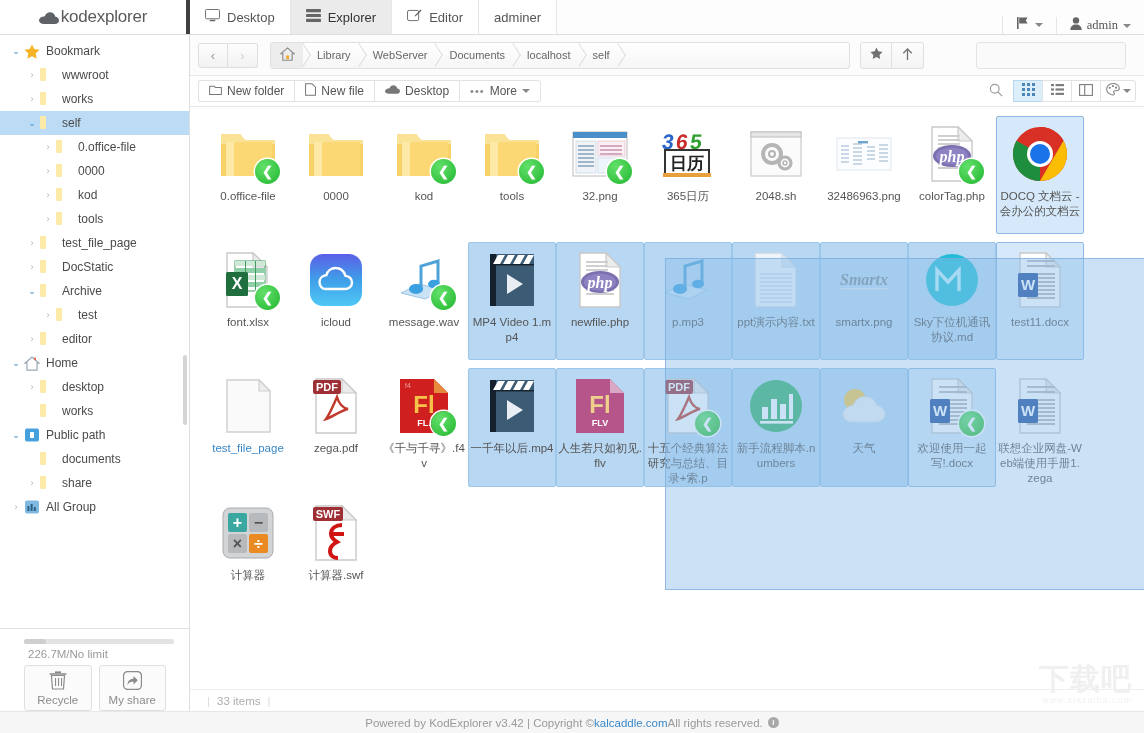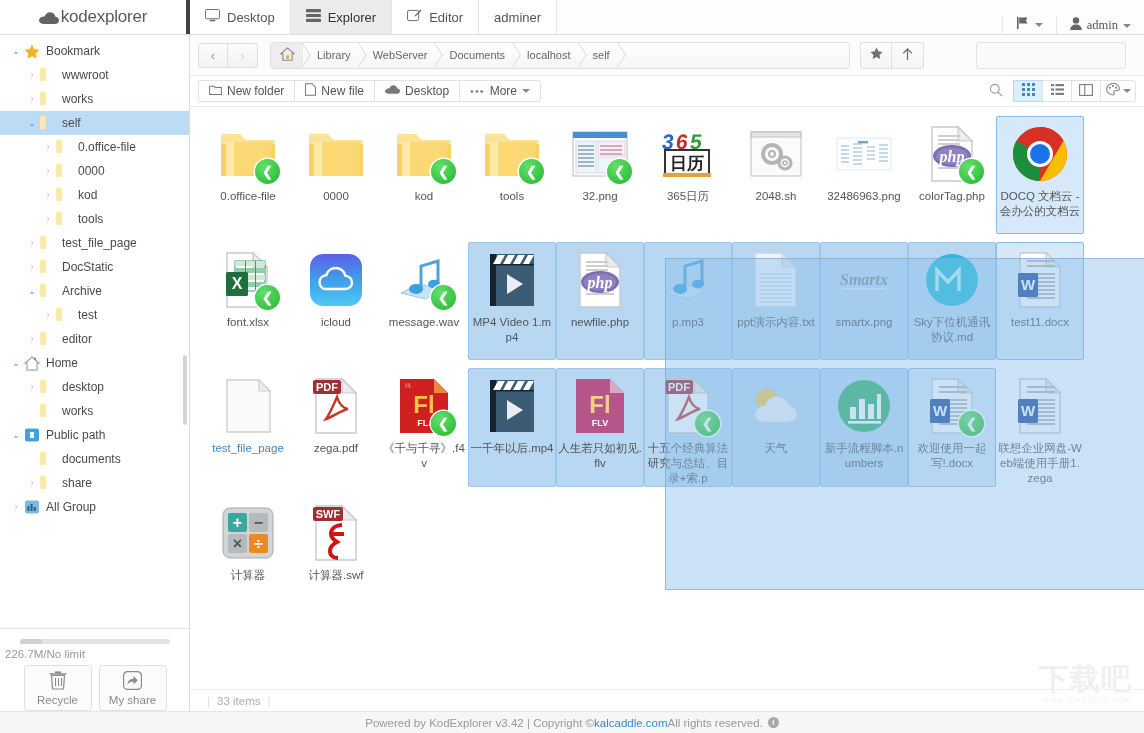--- a/index.html
+++ b/index.html
@@ -66,21 +66,21 @@
   .tnode .ico { width:16px; height:14px; flex:none; margin-right:6px; position:relative; }
   .fld {
     width:15px;height:13px;background:#fbd874;border-radius:1px 2px 2px 1px;
     box-shadow:inset 0 0 0 1px #e8c25d;
   }
   .fld:after{content:"";position:absolute;left:0;top:0;width:6px;height:13px;background:#fde9a8;border-radius:1px;}
   .tlabel { overflow:hidden; text-overflow:ellipsis; }
 
   #quota {
     position:absolute; left:0; bottom:0; width:190px; height:105px;
-    border-top:1px solid #e2e2e2; background:#fff; padding:8px 1px;
+    border-top:1px solid #e2e2e2; background:#fff; padding:8px 24px;
   }
   #quota .bar { height:5px; background:#e3e3e3; border-radius:3px; width:150px; margin:2px auto 4px; }
   #quota .bar i { display:block; height:5px; width:22px; background:#cfcfcf; border-radius:3px; }
   #quota .qtxt { font-size:11.5px; color:#9a9a9a; padding-left:4px; }
   #quota .btns { display:flex; gap:7px; margin-top:5px; justify-content:center; }
   .qbtn {
     width:68px; height:46px; border:1px solid #e0e0e0; border-radius:3px;
     background:#fbfbfb; display:flex; flex-direction:column;
     align-items:center; justify-content:center; gap:2px;
     font-size:11.5px; color:#8b8b8b; cursor:pointer;
@@ -973,41 +973,41 @@
             <path d="M27 20c-3 7-8 18-11 22 6-2 16-9 22-10-5-1-9-5-11-12z" fill="none" stroke="#c0392b" stroke-width="2.4"></path>
             <rect x="3" y="3" width="28" height="14" rx="2" fill="#9d2f35"></rect>
             <text x="17" y="14" font-family="Liberation Sans" font-size="11" font-weight="bold" fill="#fff" text-anchor="middle">PDF</text>
           </svg>
           <span class="share-badge">❮</span>
         </div>
         <div class="fname">十五个经典算法研究与总结、目录+索.p</div>
       </div>
       <div class="fitem selected">
         <div class="thumb">
-          <svg width="58" height="44" viewBox="0 0 58 44">
-            <circle cx="20" cy="16" r="11" fill="#f5c84a"></circle>
-            <path d="M17 38h24c5 0 9-3.6 9-8.2 0-4.3-3.6-7.9-8.2-8.1C40.4 16 35.6 12.6 30 12.6c-5.6 0-10.3 3.7-11.7 8.8C13 22 8 25.4 8 30.2 8 34.8 12 38 17 38z" fill="#edf1f5" stroke="#d7dee5"></path>
-          </svg>
-        </div>
-        <div class="fname">天气</div>
-      </div>
-      <div class="fitem selected">
-        <div class="thumb">
           <svg width="54" height="54" viewBox="0 0 54 54">
             <circle cx="27" cy="27" r="26" fill="#35b36a"></circle>
             <g fill="#fff">
               <rect x="13" y="28" width="6" height="12"></rect>
               <rect x="22" y="20" width="6" height="20"></rect>
               <rect x="31" y="25" width="6" height="15"></rect>
               <rect x="40" y="15" width="4" height="25"></rect>
             </g>
             <rect x="11" y="42" width="33" height="2.6" fill="#fff"></rect>
           </svg>
         </div>
         <div class="fname">新手流程脚本.numbers</div>
+      </div>
+      <div class="fitem selected">
+        <div class="thumb">
+          <svg width="58" height="44" viewBox="0 0 58 44">
+            <circle cx="20" cy="16" r="11" fill="#f5c84a"></circle>
+            <path d="M17 38h24c5 0 9-3.6 9-8.2 0-4.3-3.6-7.9-8.2-8.1C40.4 16 35.6 12.6 30 12.6c-5.6 0-10.3 3.7-11.7 8.8C13 22 8 25.4 8 30.2 8 34.8 12 38 17 38z" fill="#edf1f5" stroke="#d7dee5"></path>
+          </svg>
+        </div>
+        <div class="fname">天气</div>
       </div>
       <div class="fitem focus">
         <div class="thumb">
           <svg width="52" height="58" viewBox="0 0 52 58">
             <path d="M6 2h26l14 14v40H6z" fill="#fff" stroke="#c9c9c9" stroke-width="1.4"></path>
             <path d="M32 2l14 14H32z" fill="#ececec" stroke="#c9c9c9" stroke-width="1.2"></path>
             <rect x="13" y="9" width="28" height="2" fill="#b9b9b9"></rect>
             <rect x="13" y="14" width="28" height="2" fill="#b9b9b9"></rect>
             <rect x="13" y="22" width="28" height="2" fill="#b9b9b9"></rect>
             <rect x="13" y="26" width="28" height="2" fill="#b9b9b9"></rect>

